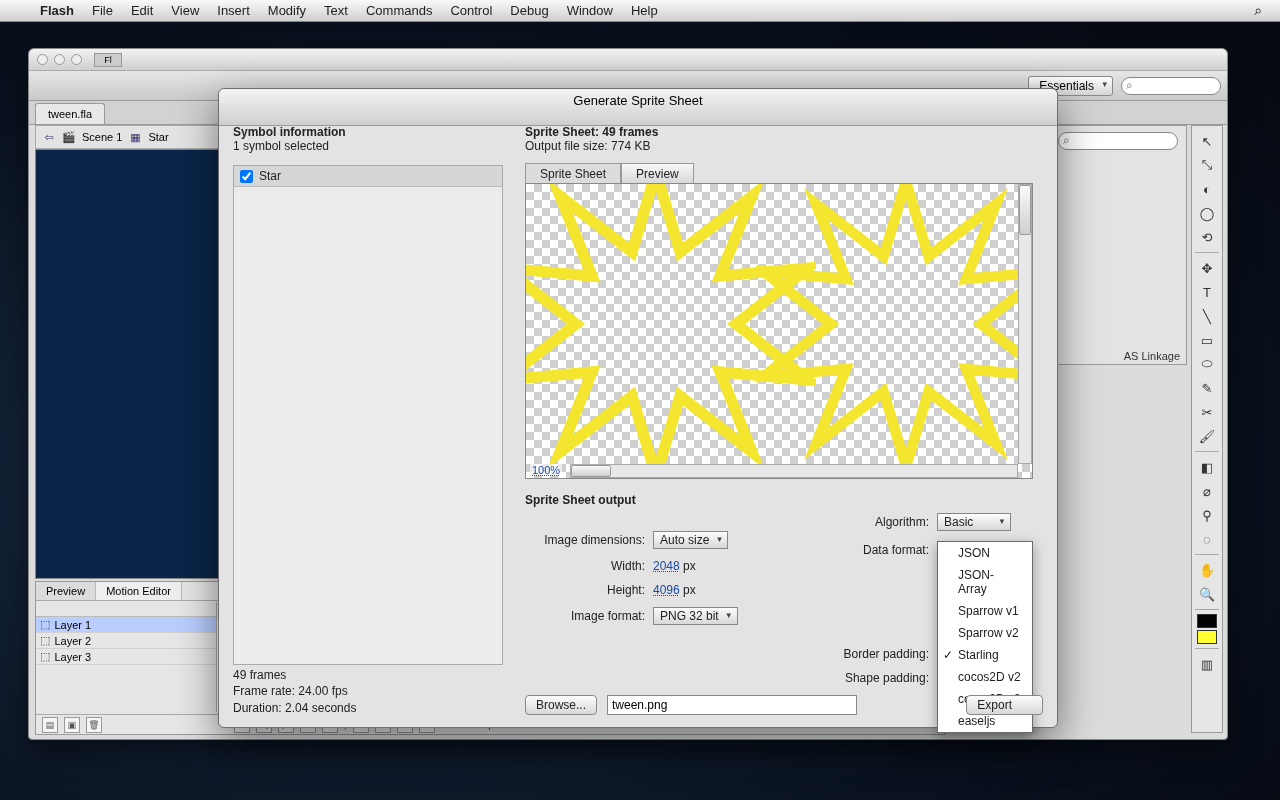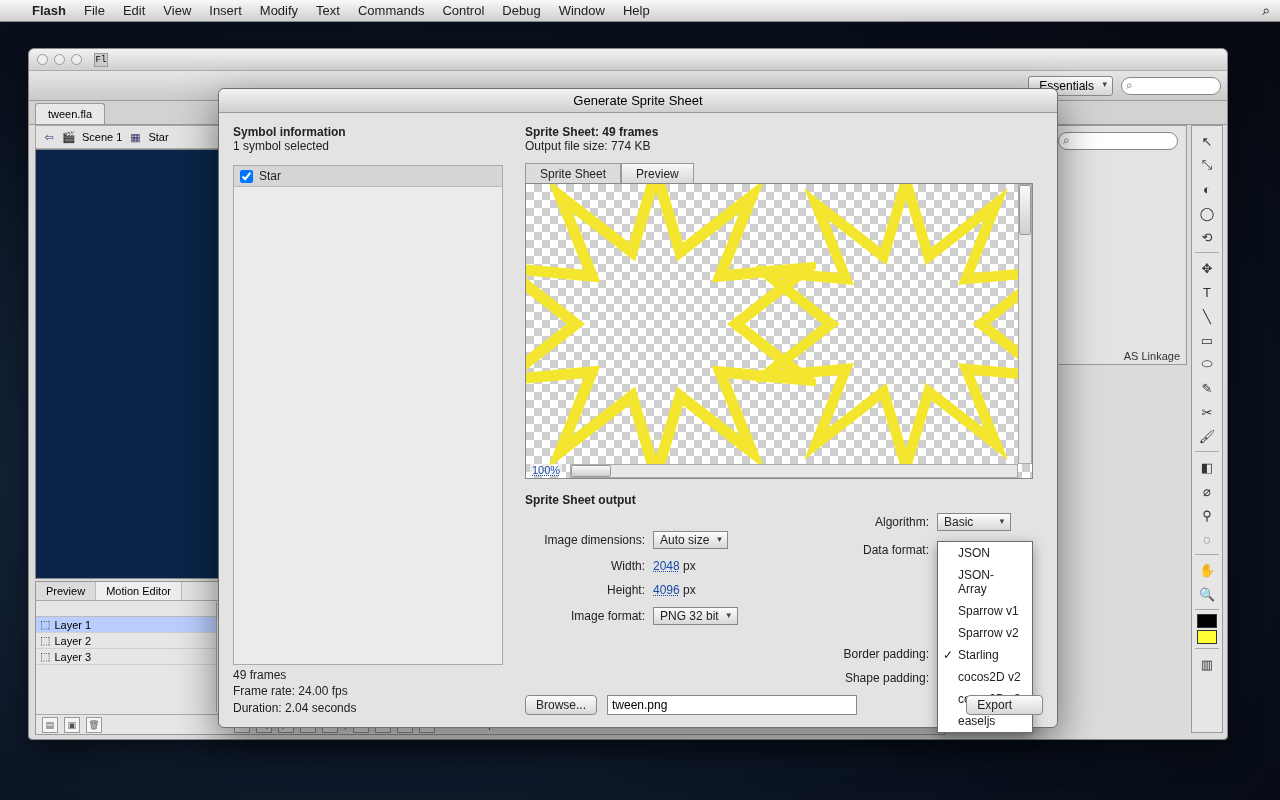--- a/index.html
+++ b/index.html
@@ -5,42 +5,42 @@
   * { box-sizing: border-box; margin: 0; padding: 0; font-family: "Lucida Grande", "Helvetica Neue", Arial, sans-serif; }
   html, body { width: 1280px; height: 800px; overflow: hidden; background: #0a1220; }
   body {
     background: radial-gradient(ellipse at 30% 60%, #1a2f4a 0%, #0a1220 60%, #05080f 100%);
   }
 
   
   .mac-menubar {
     position: absolute; top: 0; left: 0; right: 0; height: 22px;
     background: linear-gradient(#f9f9f9, #cfcfcf);
-    display: flex; align-items: center; padding: 0 10px;
+    display: flex; align-items: center; padding: 0 18px;
     font-size: 13px; color: #222; gap: 18px;
     border-bottom: 1px solid #888;
   }
   .mac-menubar .apple { font-size: 14px; margin-right: 4px; }
   .mac-menubar .app { font-weight: bold; }
   .mac-menubar .spacer { flex: 1; }
   .mac-menubar .search-sys { font-size: 14px; }
 
   
   .app-window {
     position: absolute; left: 28px; top: 48px; width: 1200px; height: 692px;
     background: #dcdcdc; border: 1px solid #888; border-radius: 6px 6px 4px 4px;
     box-shadow: 0 10px 30px rgba(0,0,0,.5);
   }
   .app-titlebar {
     height: 22px; background: linear-gradient(#f2f2f2,#d0d0d0);
     border-radius: 6px 6px 0 0; display: flex; align-items: center; padding-left: 8px;
     gap: 6px; border-bottom: 1px solid #aaa;
   }
   .traffic { width: 11px; height: 11px; border-radius: 50%; border: 1px solid #999; background: #eee; }
-  .fl-icon { width: 14px; height: 14px; background: #ccc; border: 1px solid #999; margin-left: 6px; font-size: 9px; display:flex;align-items:center;justify-content:center;font-family:Liberation Mono, monospace;}
+  .fl-icon { width: 28px; height: 14px; background: #ccc; border: 1px solid #999; margin-left: 6px; font-size: 9px; display:flex;align-items:center;justify-content:center;}
   .app-toolbar {
     position: absolute; top: 22px; right: 0; left: 0; height: 30px;
     background: linear-gradient(#e6e6e6,#cacaca); border-bottom: 1px solid #9a9a9a;
     display: flex; align-items: center; justify-content: flex-end; padding-right: 6px; gap: 8px;
   }
   .workspace-dd {
     font-size: 12px; padding: 2px 18px 2px 10px;
     background: linear-gradient(#fdfdfd,#d6d6d6); border: 1px solid #888; border-radius: 3px;
     position: relative;
   }
@@ -113,21 +113,21 @@
   .toolbox .sep { height:1px; width:80%; background:#aaa; margin:2px 0; }
   .toolbox .color-sw { width:20px; height:14px; border:1px solid #333; }
 
   
   .dialog {
     position:absolute; left:218px; top:88px; width:840px; height:640px;
     background:#e3e3e3; border:1px solid #6f6f6f; border-radius:6px;
     box-shadow: 0 15px 40px rgba(0,0,0,.5);
   }
   .dialog-title {
-    height:24px; background:linear-gradient(#f4f4f4,#cfcfcf); border-radius:6px 6px 0 0;
+    height:37px; background:linear-gradient(#f4f4f4,#cfcfcf); border-radius:6px 6px 0 0;
     border-bottom:1px solid #999; text-align:center; font-size:13px; line-height:24px;
   }
   .dlg-body { position:absolute; top:24px; left:0; right:0; bottom:0; padding:12px 16px; font-size:12px; color:#222; }
 
   .sym-info { position:absolute; left:14px; top:12px; }
   .sym-info h4 { font-size:12px; font-weight:bold; }
   .sym-list { position:absolute; left:14px; top:52px; width:270px; height:500px; background:#ececec; border:1px solid #aaa; }
   .sym-list-row { display:flex; align-items:center; gap:6px; padding:3px 6px; background:#d6d6d6; border-bottom:1px solid #bbb; font-size:12px; }
   .sym-stats { position:absolute; left:14px; bottom:10px; font-size:12px; line-height:1.4; }
 

